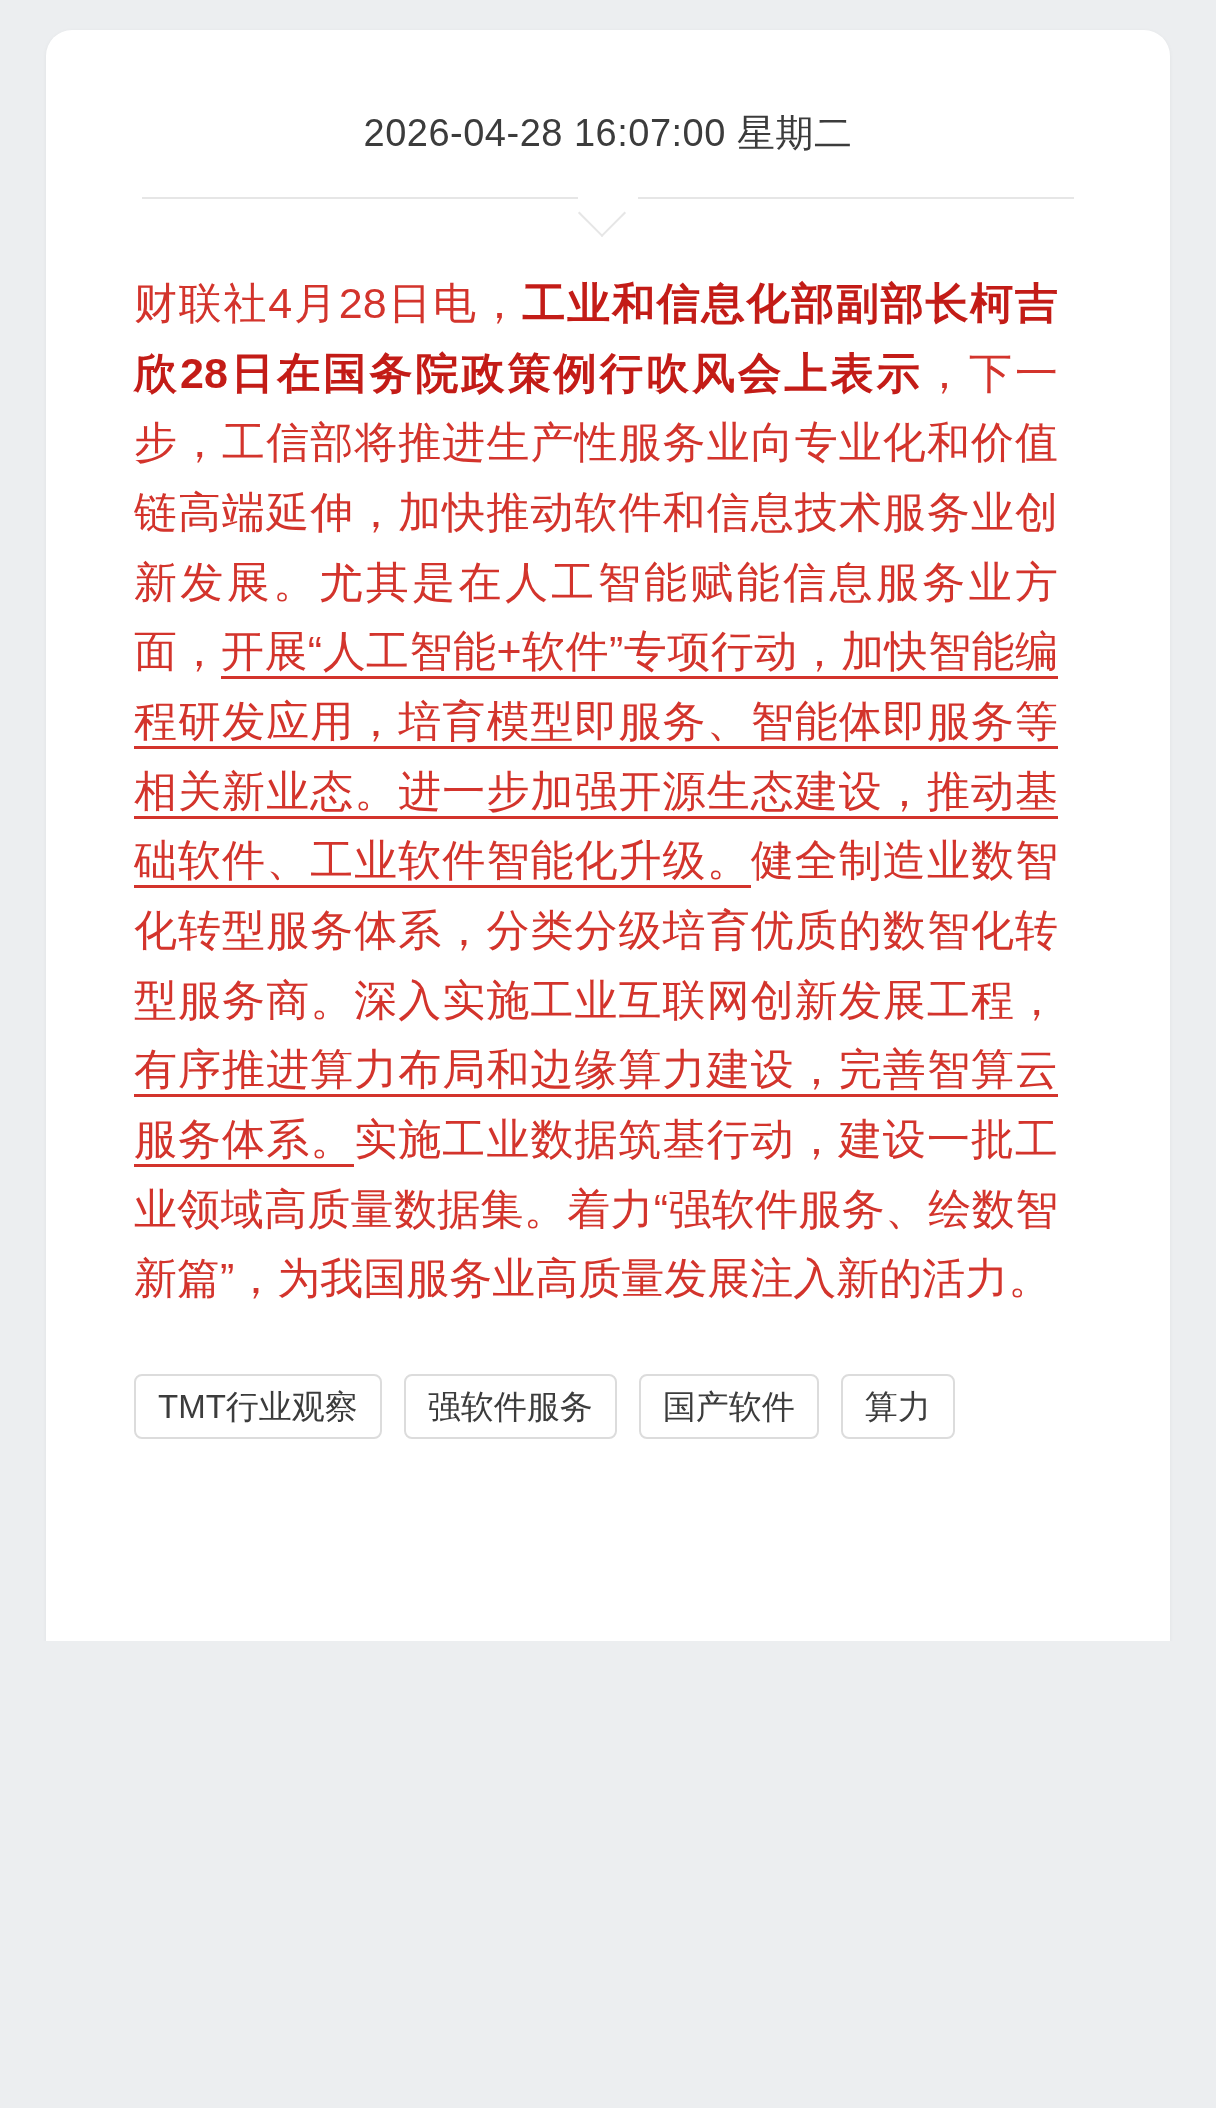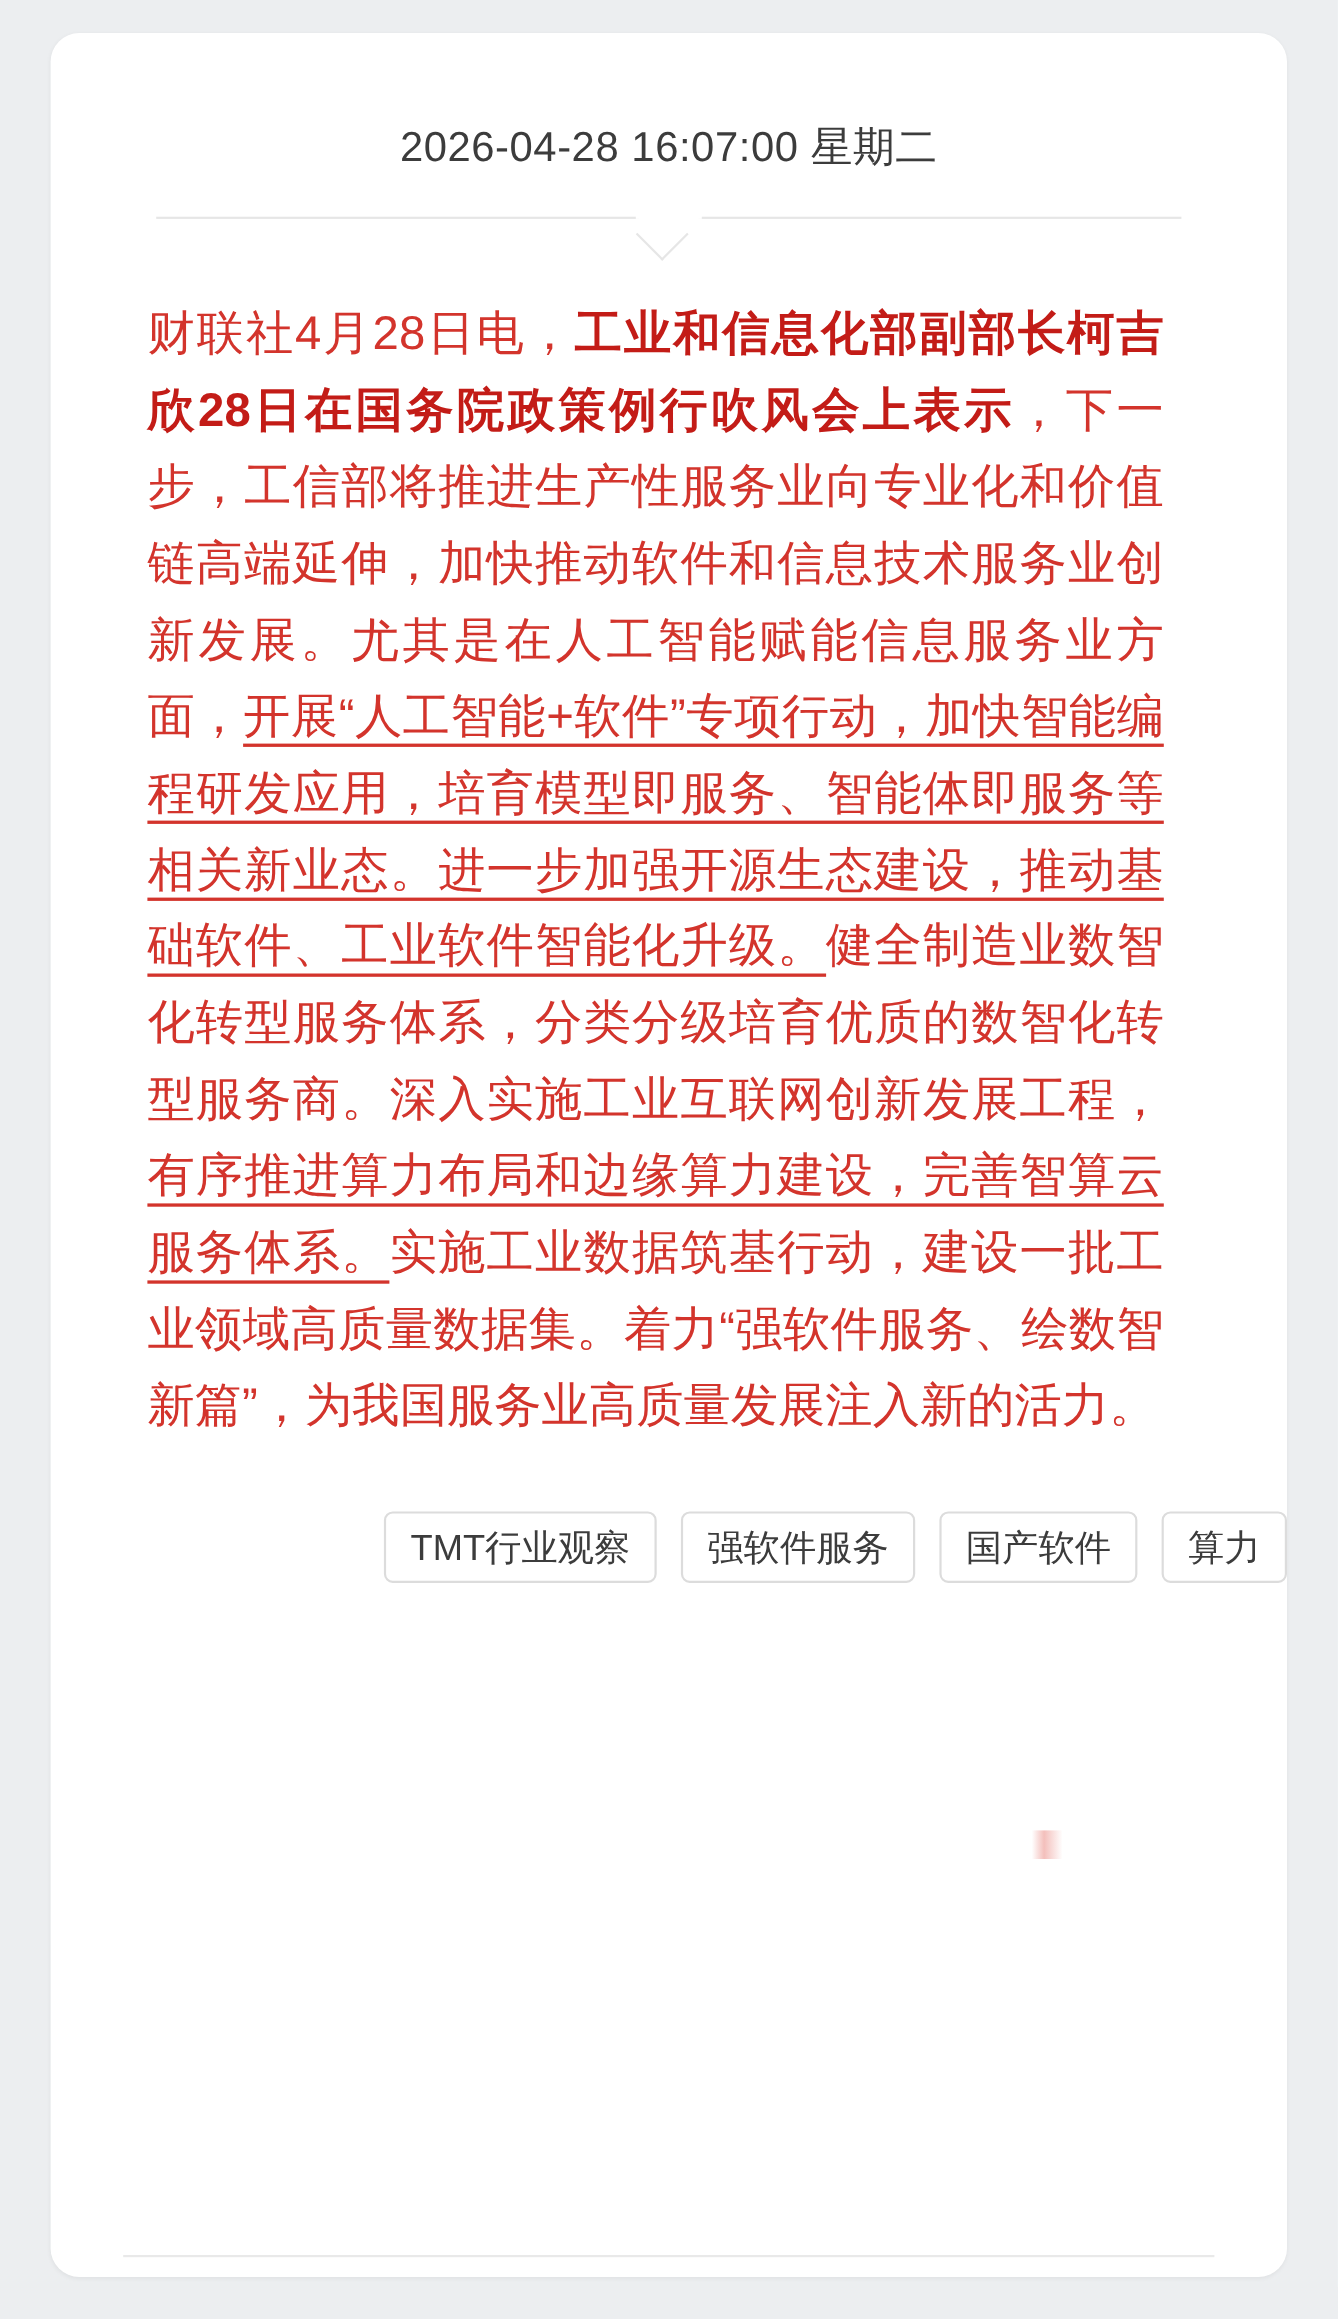--- a/index.html
+++ b/index.html
@@ -3,21 +3,21 @@
 <meta charset="utf-8">
 <style>
   html, body {
     margin: 0;
     padding: 0;
     background: #eceef0;
     font-family: "Liberation Sans", sans-serif;
   }
   .page {
     width: 1216px;
-    height: 2108px;
+    height: 1641px;
     position: relative;
     background: #eceef0;
     box-sizing: border-box;
     overflow: hidden;
   }
   .card {
     position: absolute;
     left: 46px;
     top: 30px;
     width: 1124px;
@@ -102,21 +102,20 @@
   }
   .body .ul {
     border-bottom: 3px solid #d3342c;
     padding-bottom: 1px;
   }
   .tags {
     margin: 60px 0 0 88px;
     display: flex;
     gap: 22px;
     flex-wrap: wrap;
-    justify-content: flex-end;
   }
   .tag {
     border: 2px solid #dcdcdc;
     border-radius: 8px;
     padding: 14px 22px;
     font-size: 33px;
     color: #3c3c3c;
     background: #fff;
     line-height: 1;
     font-family: "Liberation Sans", sans-serif;

